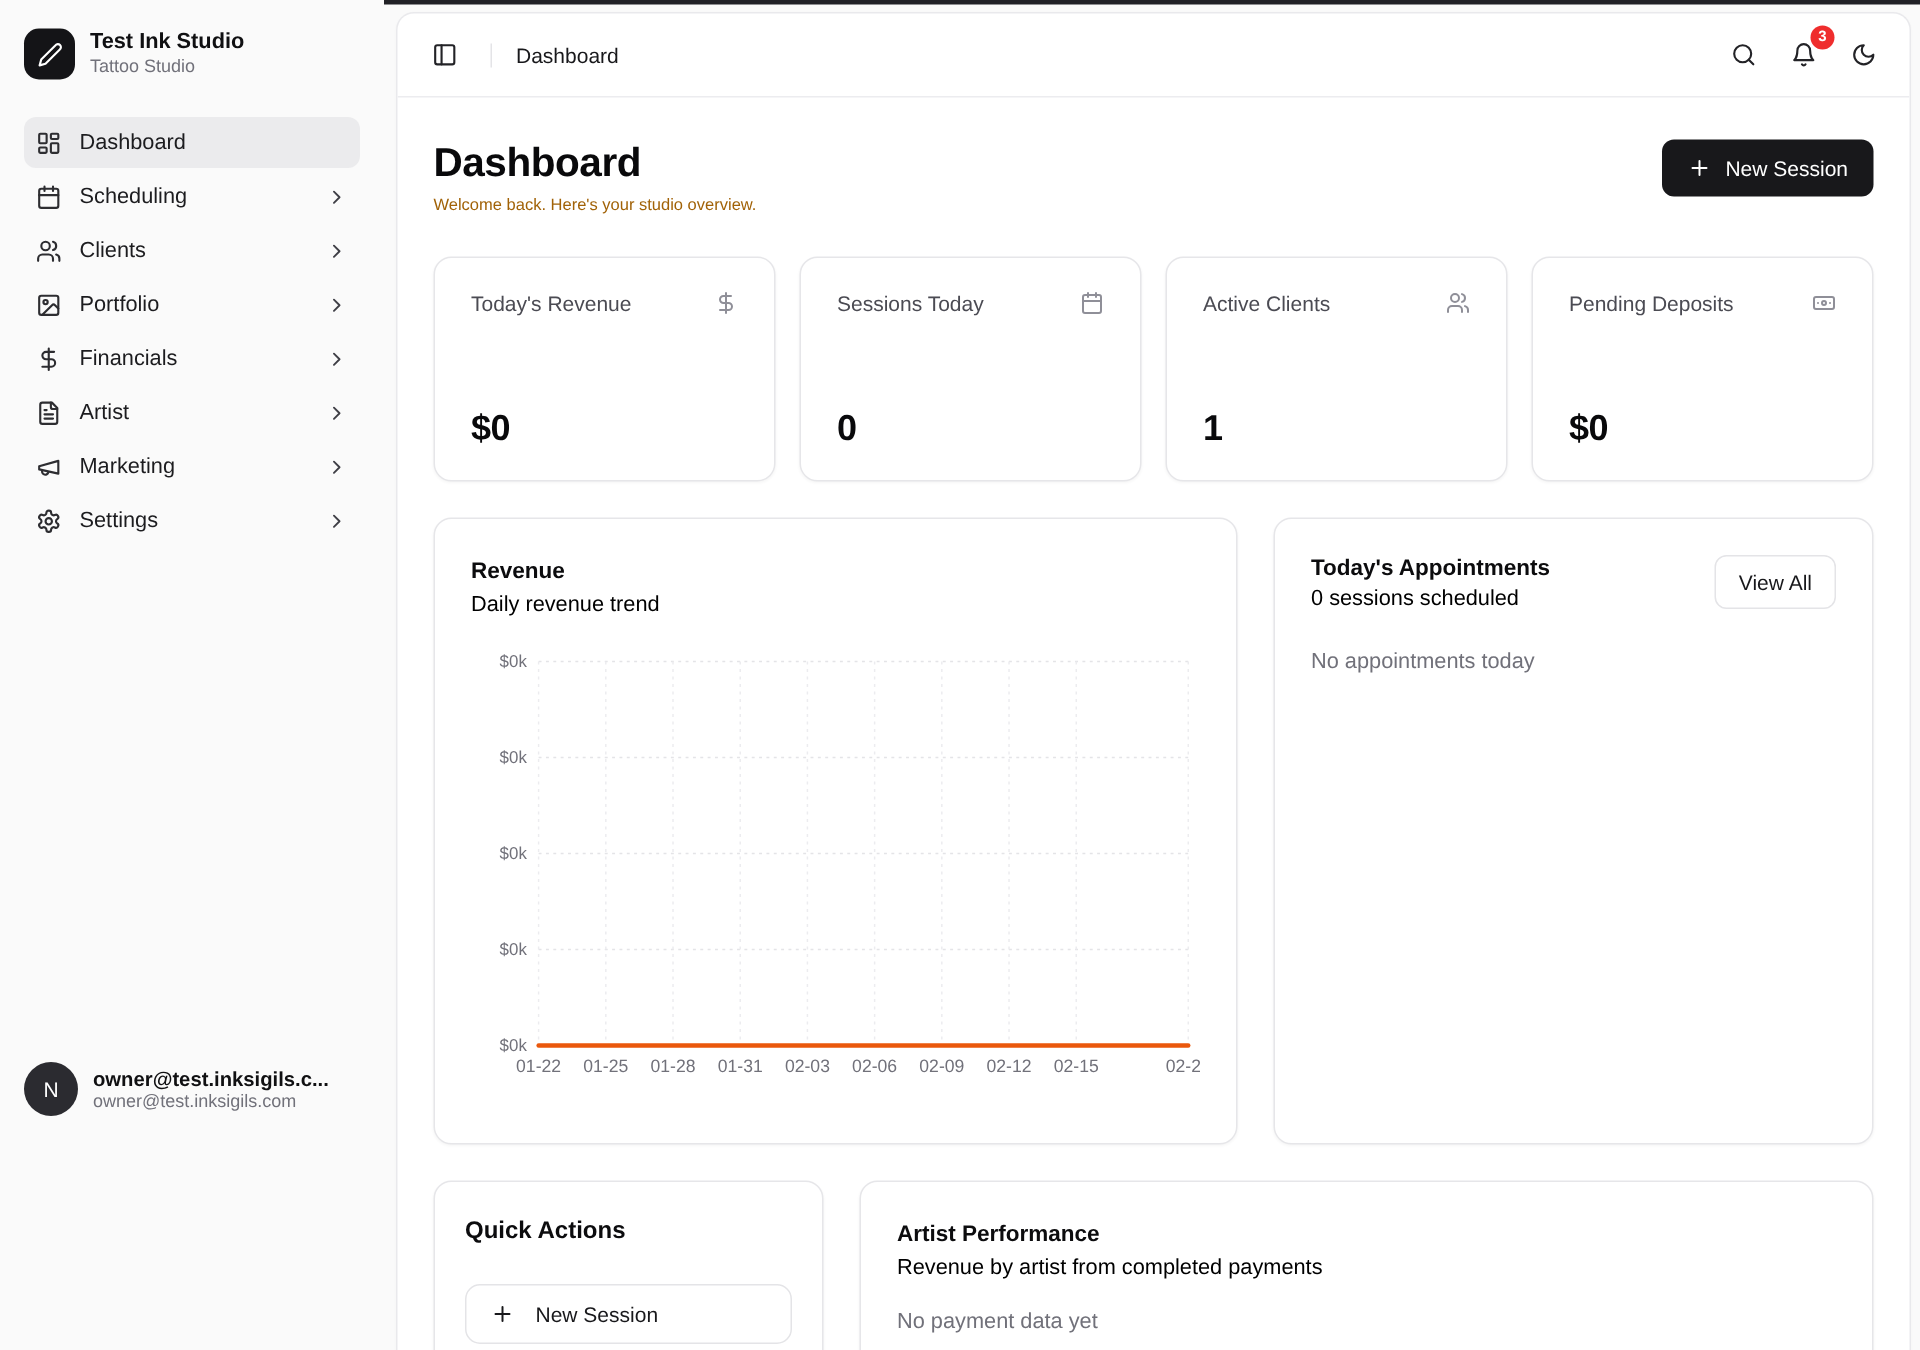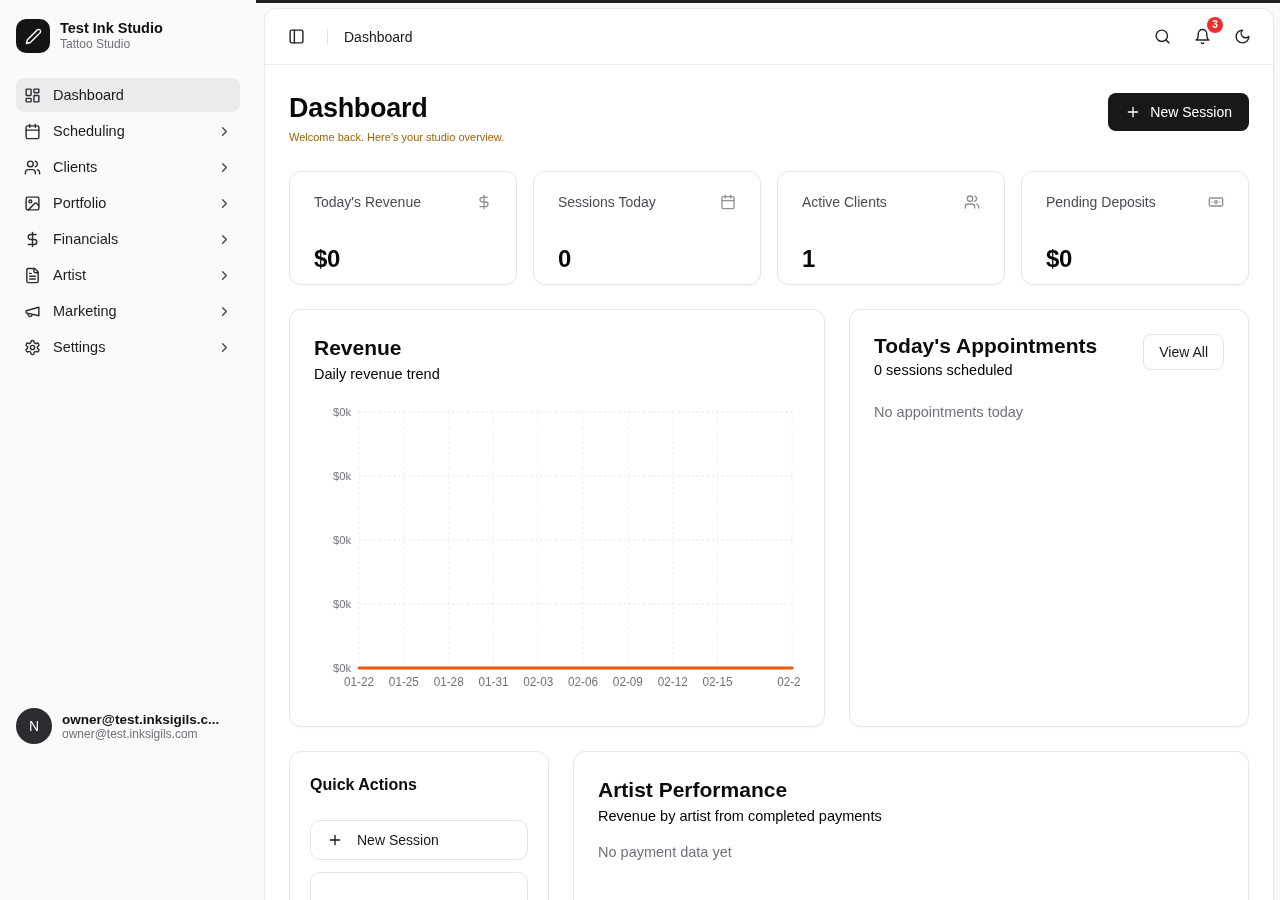--- a/index.html
+++ b/index.html
@@ -81,29 +81,29 @@
     border-radius: 8px; padding: 0 17px; font-size: 14px; font-weight: 500;
     display: flex; align-items: center; gap: 9px; cursor: pointer;
     font-family: inherit;
   }
 
   .card {
     background: #fff; border: 1px solid #e6e6e9; border-radius: 12px;
     box-shadow: 0 1px 2px rgba(0,0,0,0.04);
   }
   .stats-row { margin-top: 28px; display: grid; grid-template-columns: repeat(4, 1fr); gap: 16px; }
-  .stat-card { height: 114px; padding: 22px 24px 20px; display: flex; flex-direction: column; justify-content: space-between; gap: 35px; }
+  .stat-card { height: 150px; padding: 22px 24px 20px; display: flex; flex-direction: column; justify-content: space-between; gap: 35px; }
   .stat-top { display: flex; align-items: center; justify-content: space-between; }
   .stat-label { font-size: 14px; color: #4b4b53; }
   .stat-icon { color: #8f8f98; display: flex; }
   .stat-value { font-size: 24px; font-weight: 700; color: #09090b; letter-spacing: -0.3px; }
 
   .mid-row { margin-top: 24px; display: flex; gap: 24px; }
   .revenue-card { flex: 1; min-width: 0; height: 418px; padding: 26px 24px; }
-  .card-title { font-size: 21px; font-weight: 700; color: #0c0c0e; }
+  .card-title { font-size: 15px; font-weight: 700; color: #0c0c0e; }
   .card-sub { font-size: 14.5px; color: #000000; margin-top: 6px; }
   .chart-wrap { margin-top: 16px; }
   .chart-wrap svg { width: 100%; height: 300px; font-family: inherit; }
 
   .appt-card { width: 400px; flex: none; height: 418px; padding: 24px; }
   .appt-head { display: flex; align-items: flex-start; justify-content: space-between; }
   .btn-outline {
     background: #fff; border: 1px solid #e4e4e7; border-radius: 8px; height: 36px;
     padding: 0 15px; font-size: 14px; font-weight: 500; color: #18181b; cursor: pointer;
     display: flex; align-items: center; font-family: inherit;

